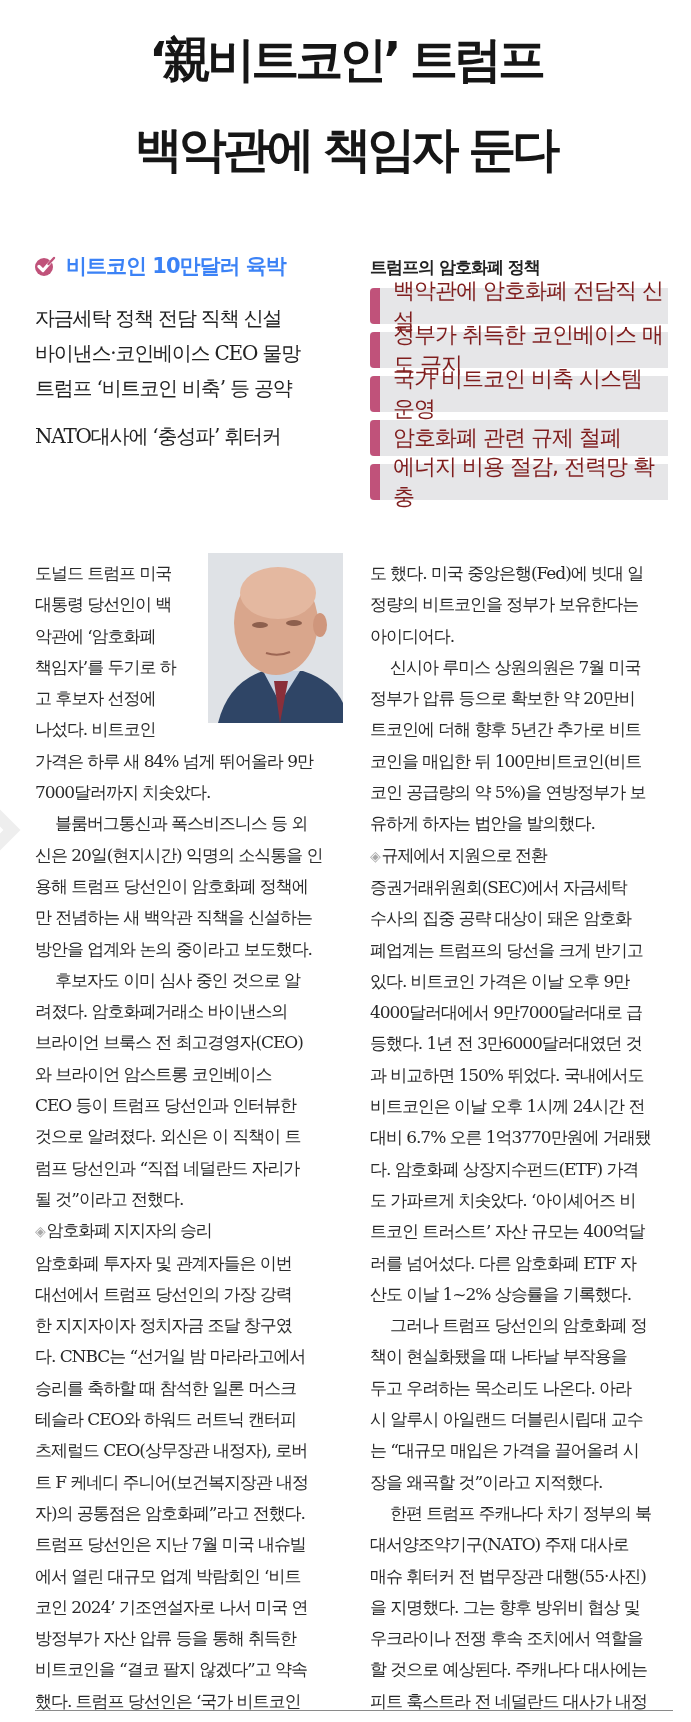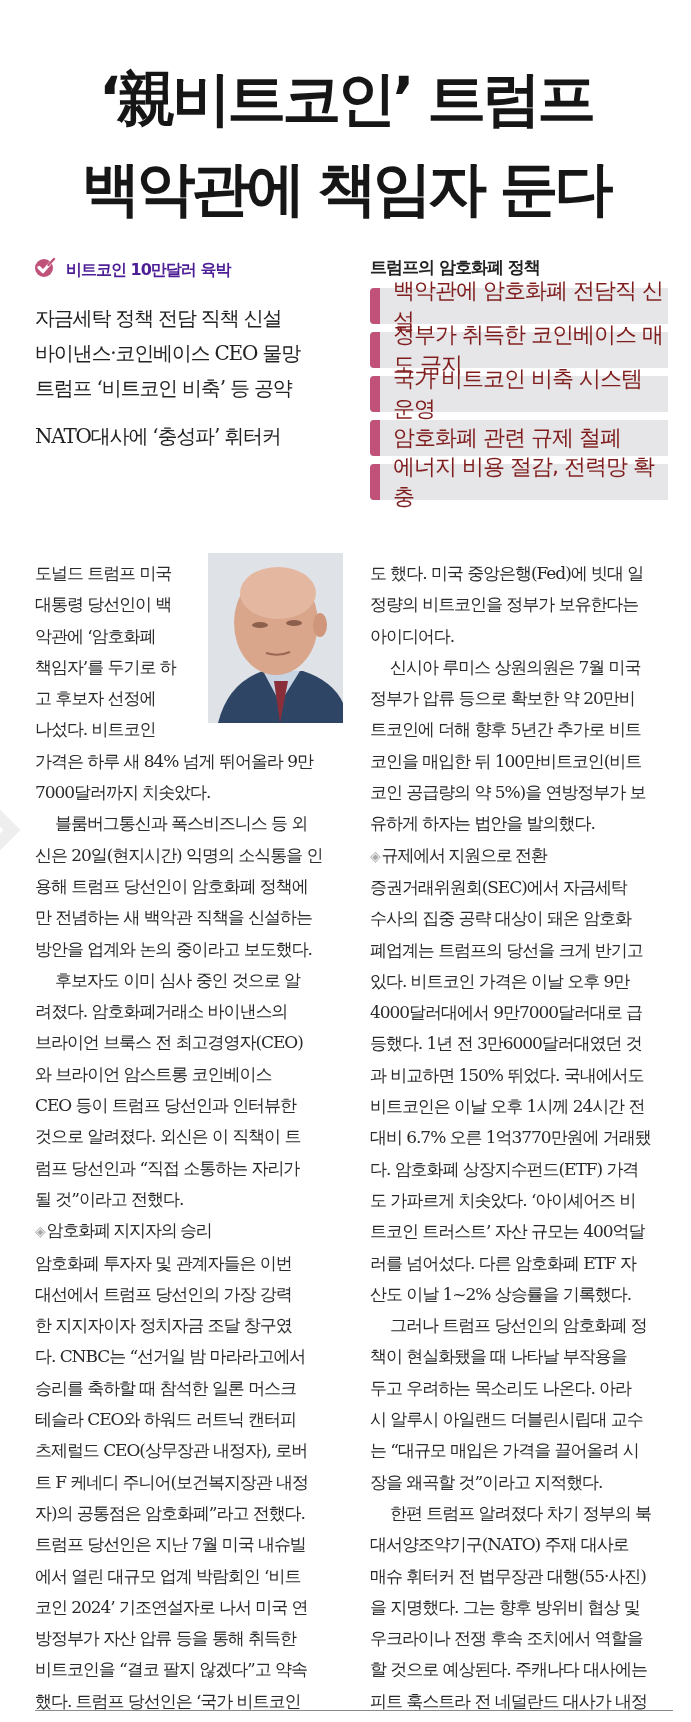--- a/index.html
+++ b/index.html
@@ -1,25 +1,25 @@
 <!DOCTYPE html>
 <html><head>
 <meta charset="utf-8">
 <style>
   html, body { margin:0; padding:0; background:#ffffff; }
   body { width:691px; height:1722px; position:relative; overflow:hidden; color:#1d1d1d; }
   .headline { position:absolute; left:0; width:691px; text-align:center;
-    font-family:"DejaVu Sans", sans-serif; font-weight:bold; font-size:59px; letter-spacing:-4px;
-    color:#161616; line-height:82px;margin-top:40px; }
+    font-family:"DejaVu Sans", sans-serif; font-weight:bold; font-size:48px; letter-spacing:-4px;
+    color:#161616; line-height:82px; }
   .h1 { top:18px; }
   .h2 { top:108px; }
   .subhead { position:absolute; left:34px; top:252px; display:flex; align-items:center; gap:10px; }
   .check { width:22px; height:22px; position:relative; }
   .check svg { display:block; }
-  .subhead-text { font-family:"DejaVu Sans", sans-serif; font-weight:bold; font-size:16px; letter-spacing:-1px; color:#4c1d95;margin-top:8px; }
+  .subhead-text { font-family:"DejaVu Sans", sans-serif; font-weight:bold; font-size:21px; letter-spacing:-1px; color:#3b82f6; }
   .deck { position:absolute; left:35px; font-family:"DejaVu Serif", serif; font-size:20px; letter-spacing:-1.2px; color:#222; }
   .box-title { position:absolute; left:370px; top:256px; font-family:"DejaVu Sans", sans-serif; font-weight:bold; font-size:17px; letter-spacing:-1px; color:#222; }
   .policy { position:absolute; left:370px; width:298px; height:36px; background:#e6e6e8; border-radius:3px 0 0 3px; display:flex; align-items:center; }
   .policy .bar { width:10px; height:36px; background:#c0527a; border-radius:4px 0 0 4px; flex:none; }
   .policy .label { margin-left:13px; font-family:"DejaVu Sans", sans-serif; font-size:22px; letter-spacing:-1px; color:#7f1d1d; }
   .col { position:absolute; font-family:"DejaVu Serif", serif; font-size:17px; letter-spacing:-1.05px; color:#2a2a2a; line-height:31.3px; }
   .col p { margin:0; white-space:nowrap; }
   .col .ind { text-indent:20px; }
   .col .sec { font-family:Liberation Sans, sans-serif; letter-spacing:-1.2px; }
   .col .diamond { color:#a8a8a8; font-size:14px; margin-right:2px; }
@@ -106,21 +106,21 @@
   <p>신은 20일(현지시간) 익명의 소식통을 인</p>
   <p>용해 트럼프 당선인이 암호화폐 정책에</p>
   <p>만 전념하는 새 백악관 직책을 신설하는</p>
   <p>방안을 업계와 논의 중이라고 보도했다.</p>
   <p class="ind">후보자도 이미 심사 중인 것으로 알</p>
   <p>려졌다. 암호화폐거래소 바이낸스의</p>
   <p>브라이언 브룩스 전 최고경영자(CEO)</p>
   <p>와 브라이언 암스트롱 코인베이스</p>
   <p>CEO 등이 트럼프 당선인과 인터뷰한</p>
   <p>것으로 알려졌다. 외신은 이 직책이 트</p>
-  <p>럼프 당선인과 “직접 소통하는 자리가</p>
+  <p>럼프 당선인과 “직접 네덜란드 자리가</p>
   <p>될 것”이라고 전했다.</p>
   <p class="sec"><span class="diamond">◈</span><span>암호화폐 지지자의 승리</span></p>
   <p>암호화폐 투자자 및 관계자들은 이번</p>
   <p>대선에서 트럼프 당선인의 가장 강력</p>
   <p>한 지지자이자 정치자금 조달 창구였</p>
   <p>다. CNBC는 “선거일 밤 마라라고에서</p>
   <p>승리를 축하할 때 참석한 일론 머스크</p>
   <p>테슬라 CEO와 하워드 러트닉 캔터피</p>
   <p>츠제럴드 CEO(상무장관 내정자), 로버</p>
   <p>트 F 케네디 주니어(보건복지장관 내정</p>
@@ -158,21 +158,21 @@
   <p>도 가파르게 치솟았다. ‘아이셰어즈 비</p>
   <p>트코인 트러스트’ 자산 규모는 400억달</p>
   <p>러를 넘어섰다. 다른 암호화폐 ETF 자</p>
   <p>산도 이날 1~2% 상승률을 기록했다.</p>
   <p class="ind">그러나 트럼프 당선인의 암호화폐 정</p>
   <p>책이 현실화됐을 때 나타날 부작용을</p>
   <p>두고 우려하는 목소리도 나온다. 아라</p>
   <p>시 알루시 아일랜드 더블린시립대 교수</p>
   <p>는 “대규모 매입은 가격을 끌어올려 시</p>
   <p>장을 왜곡할 것”이라고 지적했다.</p>
-  <p class="ind">한편 트럼프 알려졌다 차기 정부의 북</p>
+  <p class="ind">한편 트럼프 주캐나다 차기 정부의 북</p>
   <p>대서양조약기구(NATO) 주재 대사로</p>
   <p>매슈 휘터커 전 법무장관 대행(55·사진)</p>
   <p>을 지명했다. 그는 향후 방위비 협상 및</p>
   <p>우크라이나 전쟁 후속 조치에서 역할을</p>
   <p>할 것으로 예상된다. 주캐나다 대사에는</p>
   <p>피트 훅스트라 전 네덜란드 대사가 내정</p>
   <p><span>됐다.</span><span class="byline">워싱턴=이상은 특파원/조미현 기자</span></p>
 </div>
 
 <div class="rule"></div>

